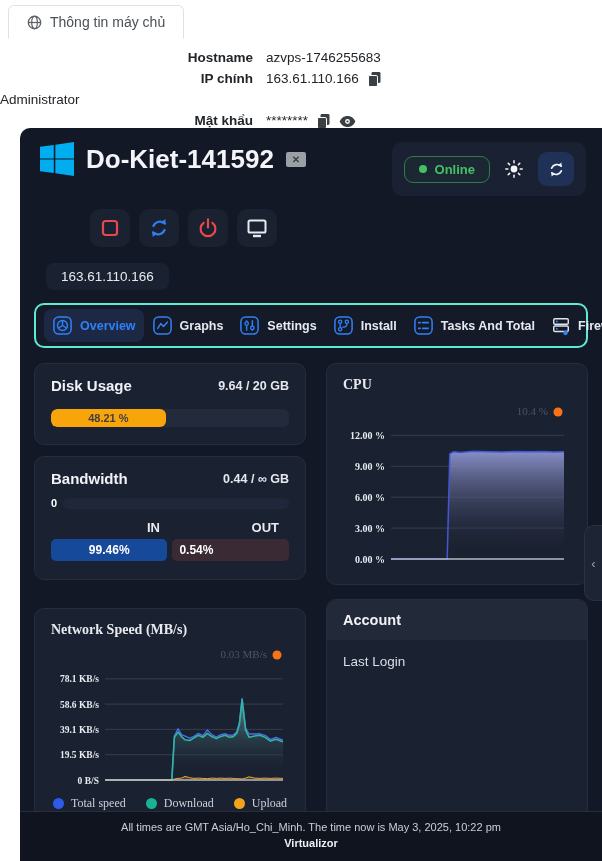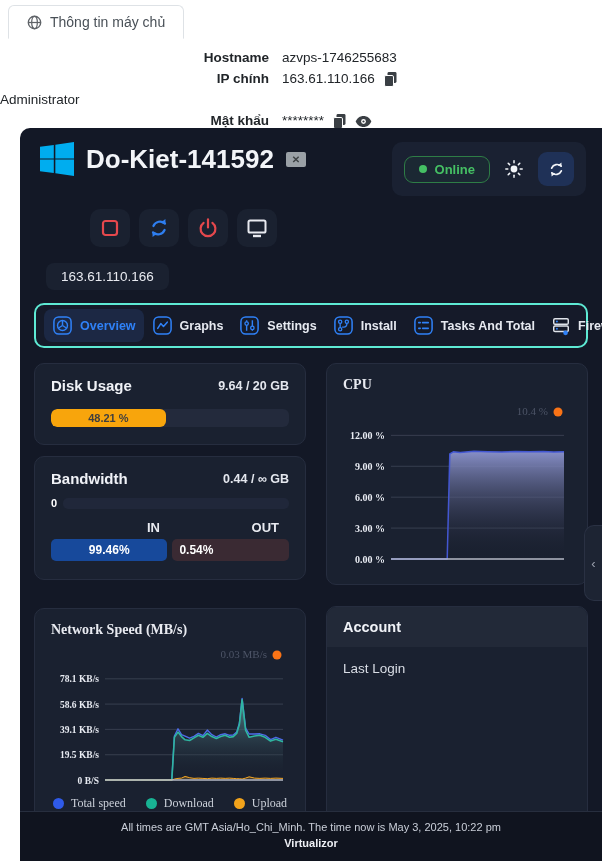--- a/index.html
+++ b/index.html
@@ -7,21 +7,21 @@
        font-family:"Liberation Sans",sans-serif;color:#212529;}
   
   .tabs{position:absolute;top:5px;left:8px;display:flex;align-items:flex-end;}
   .tab{display:flex;align-items:center;gap:8px;padding:8px 18px;font-size:14px;cursor:pointer;}
   .tab.active{border:1px solid #dee2e6;border-bottom:1px solid #ffffff;border-radius:6px 6px 0 0;
               background:#fff;color:#495057;}
   .tab.inactive{color:#3b76c4;}
   
   .info{position:absolute;top:48px;left:0;width:602px;}
   .info-row{display:flex;gap:13px;line-height:20px;font-size:13.5px;margin-bottom:1px;}
-  .info-label{width:253px;text-align:right;font-weight:bold;margin-left:16px;}
+  .info-label{width:253px;text-align:right;font-weight:bold;}
   .info-value{display:flex;align-items:center;gap:9px;}
   .mini-icon{display:inline-flex;align-items:center;cursor:pointer;}
   
   .panel{position:absolute;top:128px;left:20px;width:582px;height:733px;background:#131826;
          border-radius:10px 0 0 0;color:#e8eaf0;box-sizing:border-box;padding:12px 14px 0 14px;}
   .panel-header{display:flex;justify-content:space-between;align-items:flex-start;margin:2px 2px 0 6px;}
   .title-wrap{display:flex;align-items:center;gap:12px;}
   .vm-title{font-size:26px;font-weight:bold;color:#f2f4f8;}
   .broken-img{width:20px;height:15px;background:#9aa0a6;border-radius:2px;color:#3c4043;
               font-size:10px;font-weight:bold;display:flex;align-items:center;justify-content:center;}
@@ -71,21 +71,21 @@
   .bw-out{justify-content:flex-start;padding-left:7px;}
   
   .net-card{height:227px;margin-top:28px;}
   .cpu-card{height:222px;}
   .chart-mount{margin-top:4px;}
   .legend{display:flex;justify-content:center;gap:20px;margin-top:2px;
           font-family:"Liberation Serif",serif;font-size:12px;color:#ccd1da;}
   .legend-item{display:flex;align-items:center;gap:7px;cursor:pointer;}
   .legend-dot{width:11px;height:11px;border-radius:50%;}
   
-  .account-card{height:229px;margin-top:21px;padding:0;overflow:hidden;}
+  .account-card{height:229px;margin-top:14px;padding:0;overflow:hidden;}
   .account-head{background:#222938;padding:12px 16px;font-size:14.5px;font-weight:bold;color:#f0f2f7;}
   .account-body{padding:14px 16px;font-size:13.5px;color:#d9dde5;}
   
   .panel-footer{position:absolute;bottom:0;left:0;right:0;border-top:1px solid #272e3e;
                 text-align:center;padding:9px 0 12px 0;background:#10141f;}
   .footer-line1{font-size:11px;color:#c9ced8;}
   .footer-line2{font-size:11px;font-weight:bold;color:#eef0f5;margin-top:4px;}
   
   .side-tab{position:absolute;right:0;top:397px;width:17px;height:74px;background:#1d2433;
             border:1px solid #2a3143;border-right:none;border-radius:10px 0 0 10px;

